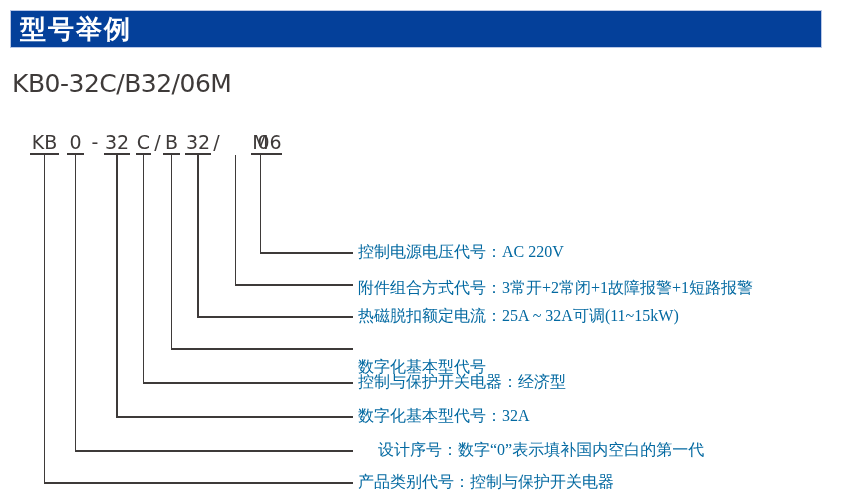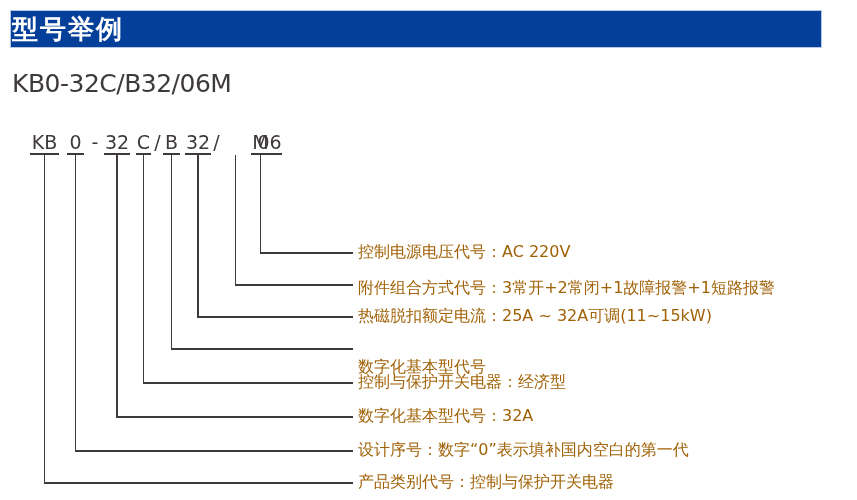--- a/index.html
+++ b/index.html
@@ -22,21 +22,21 @@
     background: #04409a;
     border: 1px solid #b9c7e6;
     display: flex;
     align-items: center;
   }
   .banner .title {
     color: #ffffff;
     font-weight: bold;
     font-size: 26px;
     letter-spacing: 2px;
-    padding-left: 1px;
+    padding-left: 9px;
     line-height: 36px;
     white-space: nowrap;
   }
 
   
   .model-heading {
     position: absolute;
     left: 12px; top: 69px;
     font-size: 25px;
     letter-spacing: -0.5px;
@@ -64,22 +64,23 @@
   }
   .vline { width: 1.5px; top: 155px; }
   .hline { height: 1.5px; }
 
   
   .desc {
     position: absolute;
     left: 358px;
     font-size: 16px;
     line-height: 22px;
-    color: #a16207;
+    color: #0369a1;
     white-space: nowrap;
+    font-family: Liberation Serif, serif;
   }
 </style>
 </head>
 <body>
 
 <div class="banner">
   <span class="title">型号举例</span>
 </div>
 
 <div class="model-heading">KB0-32C/B32/06M</div>
@@ -113,14 +114,14 @@
 <div class="hline" style="left:116px;   top:416px; width:237px;"></div>
 <div class="hline" style="left:74.5px;  top:450px; width:278.5px;"></div>
 <div class="hline" style="left:43.5px;  top:482px; width:309.5px;"></div>
 
 <div class="desc" style="top:241px;">控制电源电压代号：AC 220V</div>
 <div class="desc" style="top:269px;margin-top:8px;">附件组合方式代号：3常开+2常闭+1故障报警+1短路报警</div>
 <div class="desc" style="top:305px;">热磁脱扣额定电流：25A ~ 32A可调(11~15kW)</div>
 <div class="desc" style="top:337px;margin-top:19px;">数字化基本型代号</div>
 <div class="desc" style="top:371px;">控制与保护开关电器：经济型</div>
 <div class="desc" style="top:405px;">数字化基本型代号：32A</div>
-<div class="desc" style="top:439px;">设计序号：数字“0”表示填补国内空白的第一代</div>
+<div class="desc" style="top:439px;margin-left:20px;">设计序号：数字“0”表示填补国内空白的第一代</div>
 <div class="desc" style="top:471px;">产品类别代号：控制与保护开关电器</div>
 
 </body></html>

